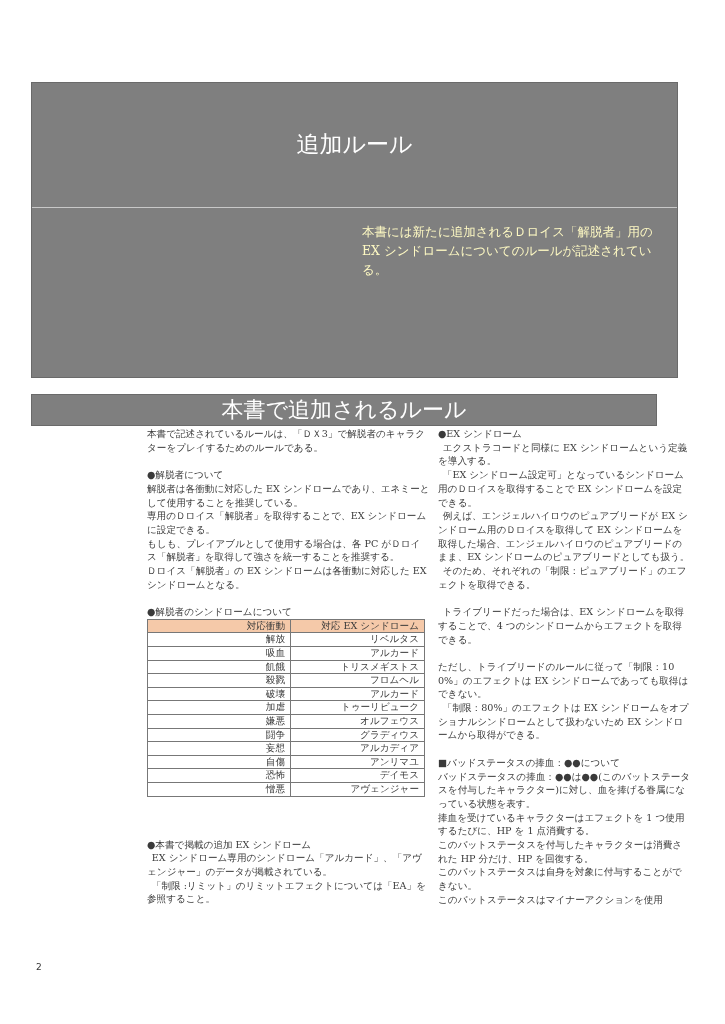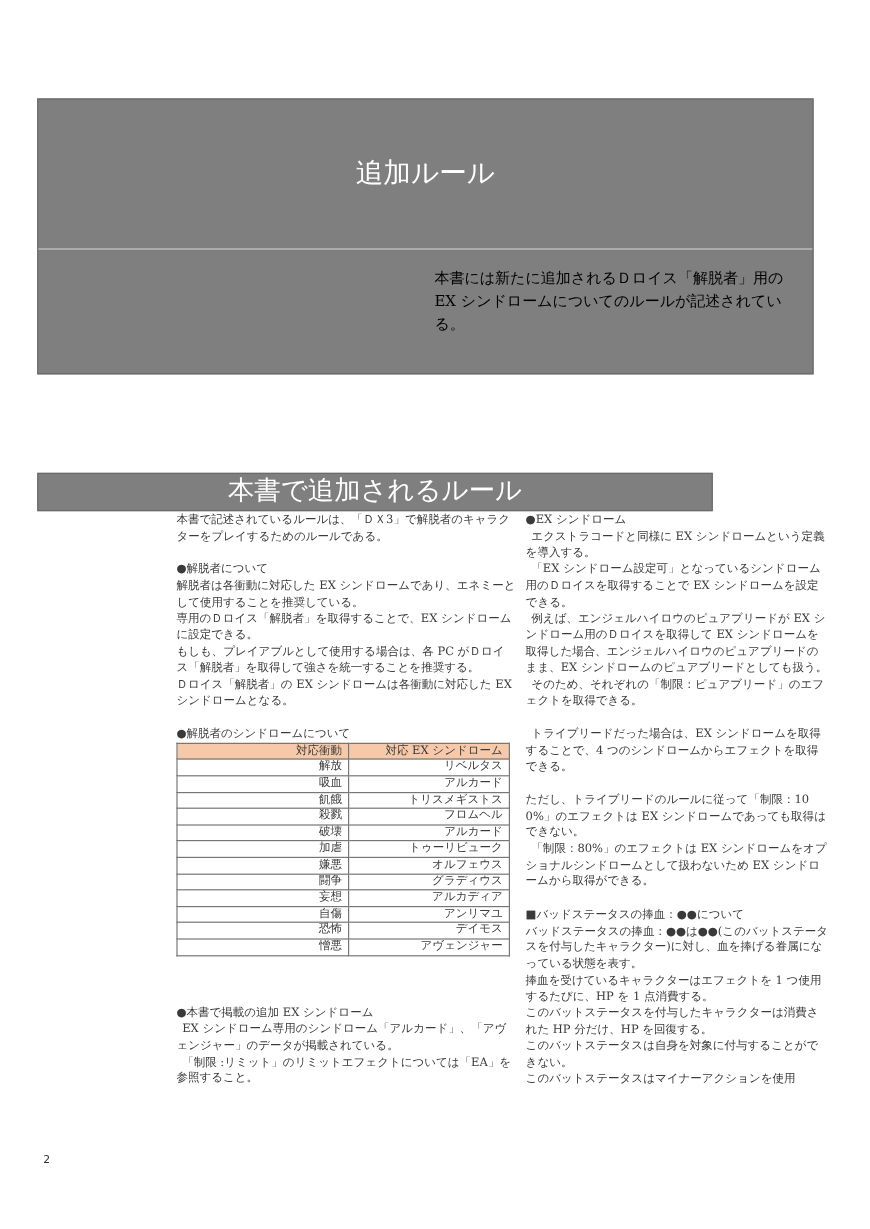--- a/index.html
+++ b/index.html
@@ -13,21 +13,21 @@
       position: relative;
       overflow: hidden;
       font-family: "DejaVu Serif", "Liberation Serif", serif;
       color: #333333;
     }
     .hero {
       position: absolute;
       left: 31px;
       top: 82px;
       width: 647px;
-      height: 230px;
+      height: 296px;
       background: #7f7f7f;
       border: 1px solid #6a6a6a;
       box-sizing: border-box;
     }
     .hero-title {
       position: absolute;
       left: 0;
       width: 100%;
       top: 46px;
       text-align: center;
@@ -44,27 +44,27 @@
       height: 1px;
       background: #c8c8c8;
     }
     .hero-desc {
       position: absolute;
       left: 330px;
       top: 139px;
       width: 312px;
       font-size: 12.5px;
       line-height: 19px;
-      color: #000000;
+      color: #fef9c3;
     }
     .banner {
       position: absolute;
       left: 31px;
       top: 394px;
-      width: 563px;
+      width: 626px;
       height: 32px;
       background: #7f7f7f;
       border: 1px solid #6a6a6a;
       box-sizing: border-box;
       text-align: center;
     }
     .banner-title {
       font-family: "DejaVu Sans", "Liberation Sans", sans-serif;
       font-size: 22px;
       line-height: 30px;

